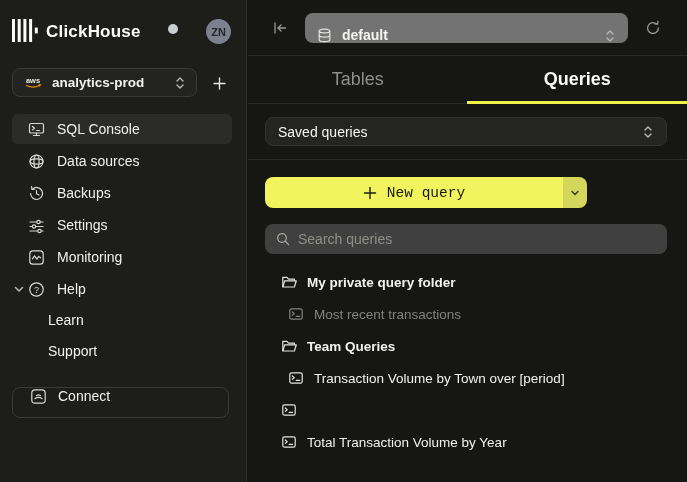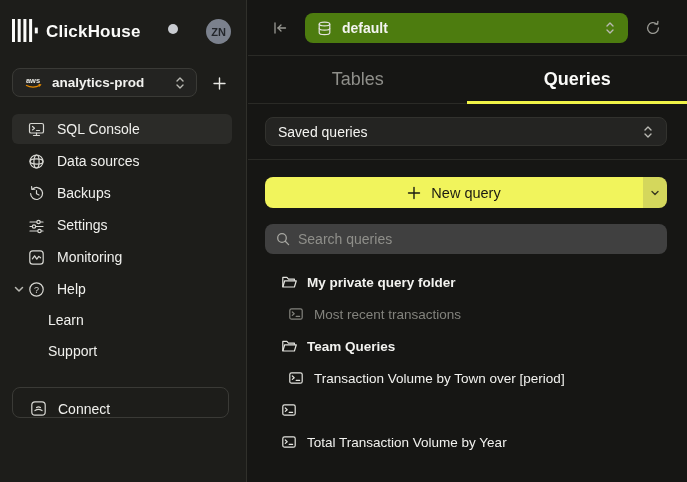--- a/index.html
+++ b/index.html
@@ -44,32 +44,32 @@
   .menu-item.active { background:#2b2b28; }
   .menu-item .mi-icon { width:17px; height:17px; color:#d8d8d3; display:flex; }
   .help-chevron { position:absolute; left:13px; width:12px; height:12px; color:#b9b9b3; }
   .submenu-item {
     position:absolute; left:48px; width:150px; height:30px;
     display:flex; align-items:center; font-size:14px; color:#f0f0ed; cursor:pointer;
   }
   .connect-btn {
     position:absolute; left:12px; top:387px; width:217px; height:31px;
     border:1px solid #3a3a36; border-radius:8px; background:transparent;
-    display:flex; align-items:flex-end; gap:11px; padding-left:17px;
+    display:flex; align-items:flex-start; gap:11px; padding-left:17px;
     font-size:14px; color:#f0f0ed; cursor:pointer;
   }
   .connect-btn .mi-icon { width:17px; height:17px; color:#d8d8d3; display:flex; }
 
   
   .panel { position:absolute; left:248px; top:0; width:439px; height:482px; background:#161614; }
   .topbar { position:absolute; left:0; top:0; width:439px; height:56px; border-bottom:1px solid #2a2a26; }
   .collapse-icon { position:absolute; left:24px; top:20px; width:16px; height:16px; color:#9a9a94; cursor:pointer; }
   .db-select {
     position:absolute; left:57px; top:13px; width:323px; height:30px;
-    background:#4d7c0f; border-radius:8px; display:flex; align-items:center; padding:0 12px; cursor:pointer;
+    background:#737373; border-radius:8px; display:flex; align-items:flex-end; padding:0 12px; cursor:pointer;
   }
   .db-icon { width:15px; height:15px; color:#e4e4df; flex:0 0 auto; }
   .db-label { margin-left:10px; font-size:14px; font-weight:600; color:#f4f4f1; flex:1; }
   .chevron-ud { width:12px; height:14px; color:#b9b9b3; flex:0 0 auto; }
   .refresh-icon { position:absolute; left:397px; top:20px; width:16px; height:16px; color:#9a9a94; cursor:pointer; }
 
   .tabs { position:absolute; left:0; top:56px; width:439px; height:48px; border-bottom:1px solid #2a2a26; display:flex; }
   .tab { width:50%; display:flex; align-items:center; justify-content:center; font-size:18px; cursor:pointer; }
   .tab-inactive { color:#8f8f8a; }
   .tab-active { color:#fafaf8; font-weight:600; }
@@ -77,22 +77,22 @@
 
   .filter-section { position:absolute; left:0; top:104px; width:439px; height:56px; border-bottom:1px solid #2a2a26; }
   .saved-select {
     position:absolute; left:17px; top:13px; width:402px; height:29px;
     background:#242422; border:1px solid #32322e; border-radius:8px;
     display:flex; align-items:center; padding:12px 12px; cursor:pointer;
   }
   .saved-label { font-size:14px; color:#f4f4f1; flex:1; }
 
   .new-query {
-    position:absolute; left:17px; top:177px; width:402px; height:31px;
-    border-radius:8px; overflow:hidden; display:flex; cursor:pointer;
+    position:absolute; left:17px; top:177px; width:322px; height:31px;
+    border-radius:8px; overflow:hidden; display:flex; cursor:pointer;font-family:Liberation Mono, monospace;
   }
   .nq-main { flex:1; background:#f1f45c; display:flex; align-items:center; justify-content:center; gap:10px; color:#1b1b12; }
   .nq-main .nq-label { font-size:14.5px; font-weight:500; }
   .nq-plus { width:14px; height:14px; color:#1b1b12; }
   .nq-split { width:24px; background:#d4d75c; display:flex; align-items:center; justify-content:center; color:#3a3a20; }
   .nq-split svg { width:10px; height:10px; }
 
   .search-box {
     position:absolute; left:17px; top:224px; width:402px; height:30px;
     background:#404040; border-radius:8px; display:flex; align-items:center; padding:0 11px;

